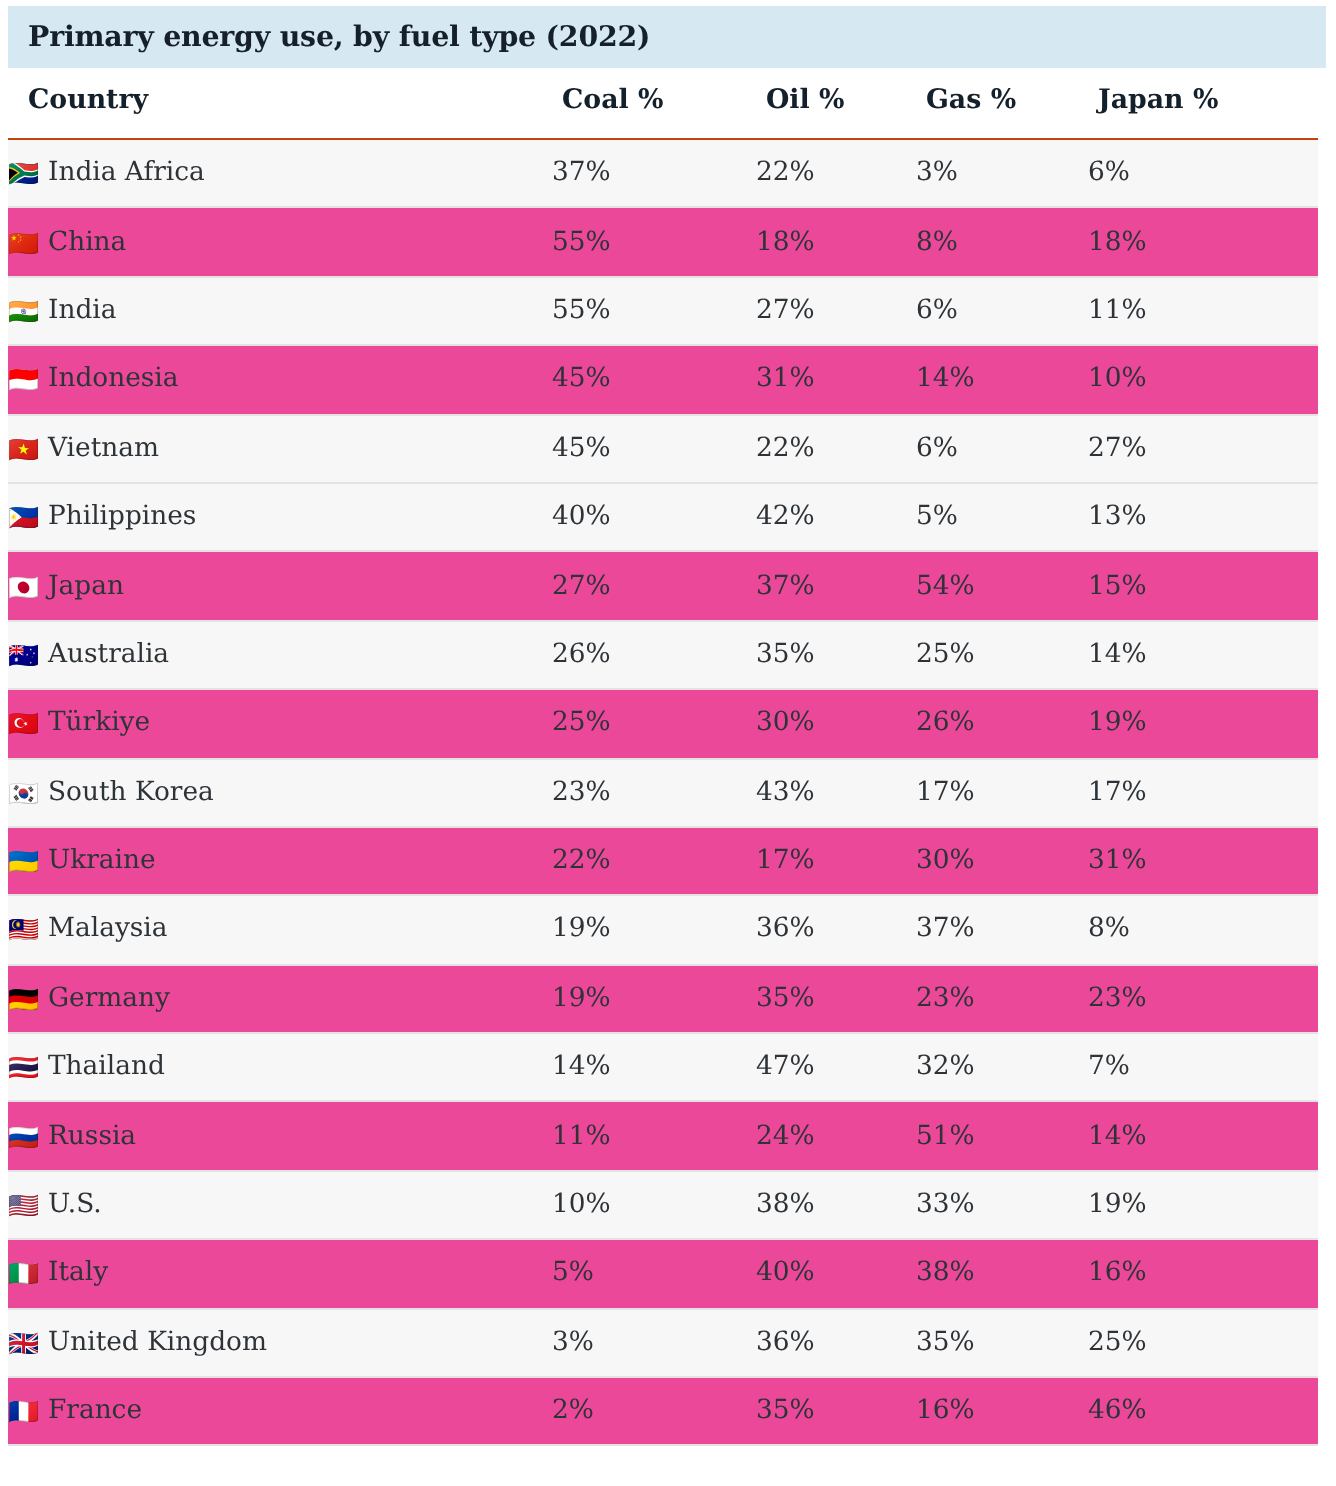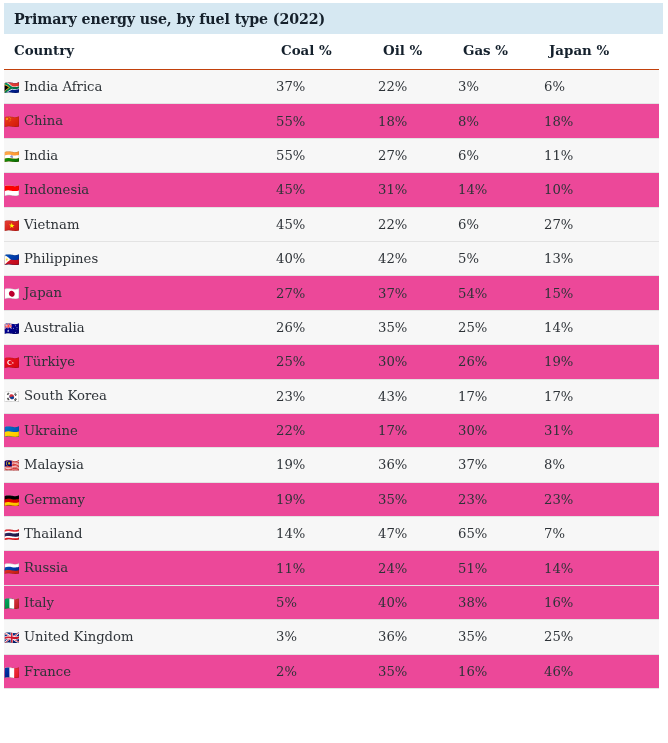--- a/index.html
+++ b/index.html
@@ -238,29 +238,36 @@
           <td class="cell-country"><span class="flag">🇩🇪</span><span class="country-name">Germany</span></td>
           <td class="cell-num">19%</td>
           <td class="cell-num">35%</td>
           <td class="cell-num">23%</td>
           <td class="cell-num">23%</td>
         </tr>
         <tr class="data-row odd">
           <td class="cell-country"><span class="flag">🇹🇭</span><span class="country-name">Thailand</span></td>
           <td class="cell-num">14%</td>
           <td class="cell-num">47%</td>
-          <td class="cell-num">65%</td>
+          <td class="cell-num">32%</td>
           <td class="cell-num">7%</td>
         </tr>
         <tr class="data-row even">
           <td class="cell-country"><span class="flag">🇷🇺</span><span class="country-name">Russia</span></td>
           <td class="cell-num">11%</td>
           <td class="cell-num">24%</td>
           <td class="cell-num">51%</td>
           <td class="cell-num">14%</td>
+        </tr>
+        <tr class="data-row odd">
+          <td class="cell-country"><span class="flag">🇺🇸</span><span class="country-name">U.S.</span></td>
+          <td class="cell-num">10%</td>
+          <td class="cell-num">38%</td>
+          <td class="cell-num">33%</td>
+          <td class="cell-num">19%</td>
         </tr>
         <tr class="data-row even">
           <td class="cell-country"><span class="flag">🇮🇹</span><span class="country-name">Italy</span></td>
           <td class="cell-num">5%</td>
           <td class="cell-num">40%</td>
           <td class="cell-num">38%</td>
           <td class="cell-num">16%</td>
         </tr>
         <tr class="data-row odd">
           <td class="cell-country"><span class="flag">🇬🇧</span><span class="country-name">United Kingdom</span></td>

